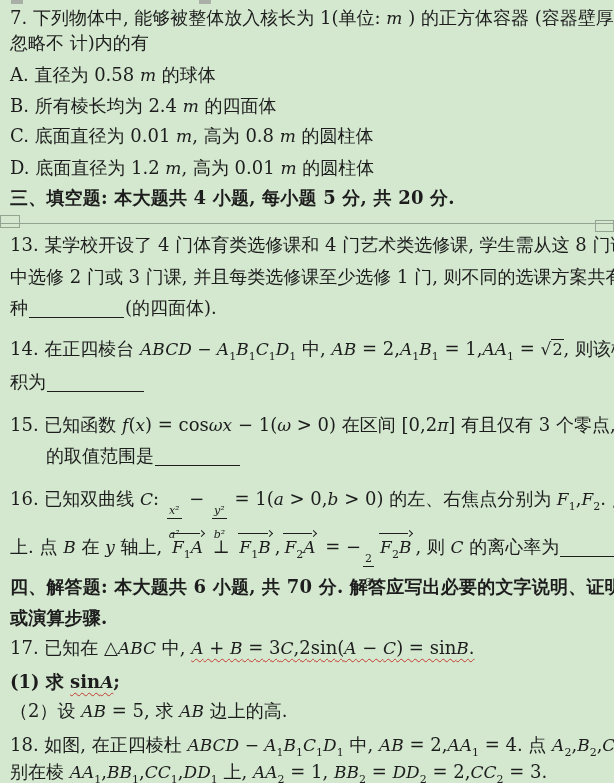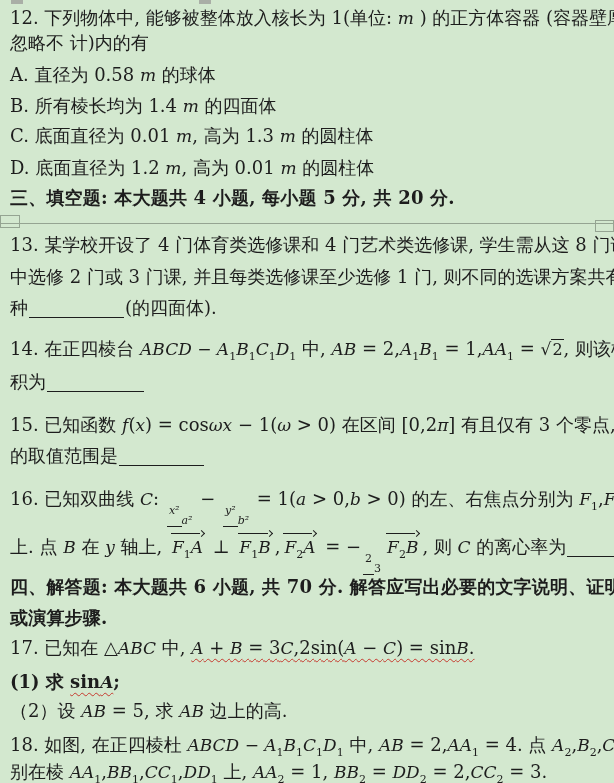--- a/index.html
+++ b/index.html
@@ -15,21 +15,21 @@
     position:absolute;left:10px;white-space:nowrap;
     font-size:18px;line-height:24px;height:24px;
   }
   .line.bold{font-weight:bold;letter-spacing:0.2px;}
   .t{font-style:normal;}
   .m{font-style:italic;font-size:17px;}
   sub.sb{font-size:11px;font-style:normal;line-height:0;}
   .blank{display:inline-block;height:3px;border-bottom:1px solid var(--ink);vertical-align:-4px;margin:0 1px;}
   .sqrt .rsym{font-style:normal;font-size:17px;}
   .sqrt .rad{font-style:normal;font-size:16px;border-top:1px solid var(--ink);padding:0 1px;}
-  .frac{display:inline-flex;flex-direction:row;text-align:center;vertical-align:-9px;
+  .frac{display:inline-flex;flex-direction:column;text-align:center;vertical-align:-9px;
         line-height:1.05;font-size:11px;margin:0 2px;}
   .frac .fn{border-bottom:1px solid var(--ink);padding:0 2px 1px;}
   .frac .fd{padding-top:10px;}
   .frac.mi{font-style:italic;}
   .vec{position:relative;display:inline-block;margin:0 2px;padding:0 2px;}
   .vec::before{content:"";position:absolute;left:1px;right:5px;top:-2px;border-top:1px solid var(--ink);}
   .vec::after{content:"";position:absolute;right:1px;top:-4px;width:4px;height:4px;
               border-top:1px solid var(--ink);border-right:1px solid var(--ink);transform:rotate(45deg);}
   .sqg{text-decoration-line:underline;text-decoration-style:wavy;
        text-decoration-color:var(--sqg);text-decoration-thickness:1px;text-underline-offset:4px;}
@@ -42,34 +42,34 @@
 </head>
 <body>
 
 <div class="page">
   <span class="mark m1"></span>
   <span class="mark m2"></span>
   <div class="divider"></div>
   <div class="box-left"></div>
   <div class="box-right"></div>
   <div id="content">
-      <div class="line" style="top: 6px;"><span class="t">12. 下列物体中, 能够被整体放入核长为 1(单位: </span><span class="m">m</span><span class="t"> ) 的正方体容器 (容器壁厚度</span></div>
+      <div class="line" style="top: 6px;"><span class="t">7. 下列物体中, 能够被整体放入核长为 1(单位: </span><span class="m">m</span><span class="t"> ) 的正方体容器 (容器壁厚度</span></div>
       <div class="line" style="top: 31px;"><span class="t">忽略不 计)内的有</span></div>
       <div class="line" style="top: 63px;"><span class="t">A. 直径为 0.58 </span><span class="m">m</span><span class="t"> 的球体</span></div>
-      <div class="line" style="top: 94px;"><span class="t">B. 所有棱长均为 1.4 </span><span class="m">m</span><span class="t"> 的四面体</span></div>
-      <div class="line" style="top: 124px;"><span class="t">C. 底面直径为 0.01 </span><span class="m">m</span><span class="t">, 高为 1.3 </span><span class="m">m</span><span class="t"> 的圆柱体</span></div>
+      <div class="line" style="top: 94px;"><span class="t">B. 所有棱长均为 2.4 </span><span class="m">m</span><span class="t"> 的四面体</span></div>
+      <div class="line" style="top: 124px;"><span class="t">C. 底面直径为 0.01 </span><span class="m">m</span><span class="t">, 高为 0.8 </span><span class="m">m</span><span class="t"> 的圆柱体</span></div>
       <div class="line" style="top: 156px;"><span class="t">D. 底面直径为 1.2 </span><span class="m">m</span><span class="t">, 高为 0.01 </span><span class="m">m</span><span class="t"> 的圆柱体</span></div>
       <div class="line bold" style="top: 186px;"><span class="t">三、填空题: 本大题共 4 小题, 每小题 5 分, 共 20 分.</span></div>
       <div class="line" style="top: 233px;"><span class="t">13. 某学校开设了 4 门体育类选修课和 4 门艺术类选修课, 学生需从这 8 门课</span></div>
       <div class="line" style="top: 265px;"><span class="t">中选修 2 门或 3 门课, 并且每类选修课至少选修 1 门, 则不同的选课方案共有</span></div>
       <div class="line" style="top: 296px;"><span class="t">种</span><span class="blank" style="width: 95px;"></span><span class="t">(的四面体).</span></div>
       <div class="line" style="top: 337px;"><span class="t">14. 在正四棱台 </span><span class="m">ABCD − A</span><sub class="sb">1</sub><span class="m">B</span><sub class="sb">1</sub><span class="m">C</span><sub class="sb">1</sub><span class="m">D</span><sub class="sb">1</sub><span class="t"> 中, </span><span class="m">AB</span><span class="t"> = 2,</span><span class="m">A</span><sub class="sb">1</sub><span class="m">B</span><sub class="sb">1</sub><span class="t"> = 1,</span><span class="m">AA</span><sub class="sb">1</sub><span class="t"> = </span><span class="sqrt"><span class="rsym">√</span><span class="rad">2</span></span><span class="t">, 则该棱台的体</span></div>
       <div class="line" style="top: 370px;"><span class="t">积为</span><span class="blank" style="width: 97px;"></span></div>
       <div class="line" style="top: 413px;"><span class="t">15. 已知函数 </span><span class="m">f</span><span class="t">(</span><span class="m">x</span><span class="t">) = cos</span><span class="m">ωx</span><span class="t"> − 1(</span><span class="m">ω</span><span class="t"> &gt; 0) 在区间 [0,2</span><span class="m">π</span><span class="t">] 有且仅有 3 个零点, 则 </span></div>
-      <div class="line" style="top: 444px;"><span class="t">的取值范围是</span><span class="blank" style="width: 85px;"></span></div>
+      <div class="line" style="top: 444px; margin-left: 36px;"><span class="t">的取值范围是</span><span class="blank" style="width: 85px;"></span></div>
       <div class="line" style="top: 487px;"><span class="t">16. 已知双曲线 </span><span class="m">C</span><span class="t">: </span><span class="frac mi">
           <span class="fn">x²</span>
           <span class="fd">a²</span>
         </span><span class="t"> − </span><span class="frac mi">
           <span class="fn">y²</span>
           <span class="fd">b²</span>
         </span><span class="t"> = 1(</span><span class="m">a</span><span class="t"> &gt; 0,</span><span class="m">b</span><span class="t"> &gt; 0) 的左、右焦点分别为 </span><span class="m">F</span><sub class="sb">1</sub><span class="t">,</span><span class="m">F</span><sub class="sb">2</sub><span class="t">. 点 </span></div>
       <div class="line" style="top: 535px;"><span class="t">上. 点 </span><span class="m">B</span><span class="t"> 在 </span><span class="m">y</span><span class="t"> 轴上, </span><span class="vec"><span class="m">F</span><sub class="sb">1</sub><span class="m">A</span></span><span class="t"> ⊥ </span><span class="vec"><span class="m">F</span><sub class="sb">1</sub><span class="m">B</span></span><span class="t">,</span><span class="vec"><span class="m">F</span><sub class="sb">2</sub><span class="m">A</span></span><span class="t"> = −</span><span class="frac">
           <span class="fn">2</span>
           <span class="fd">3</span>

